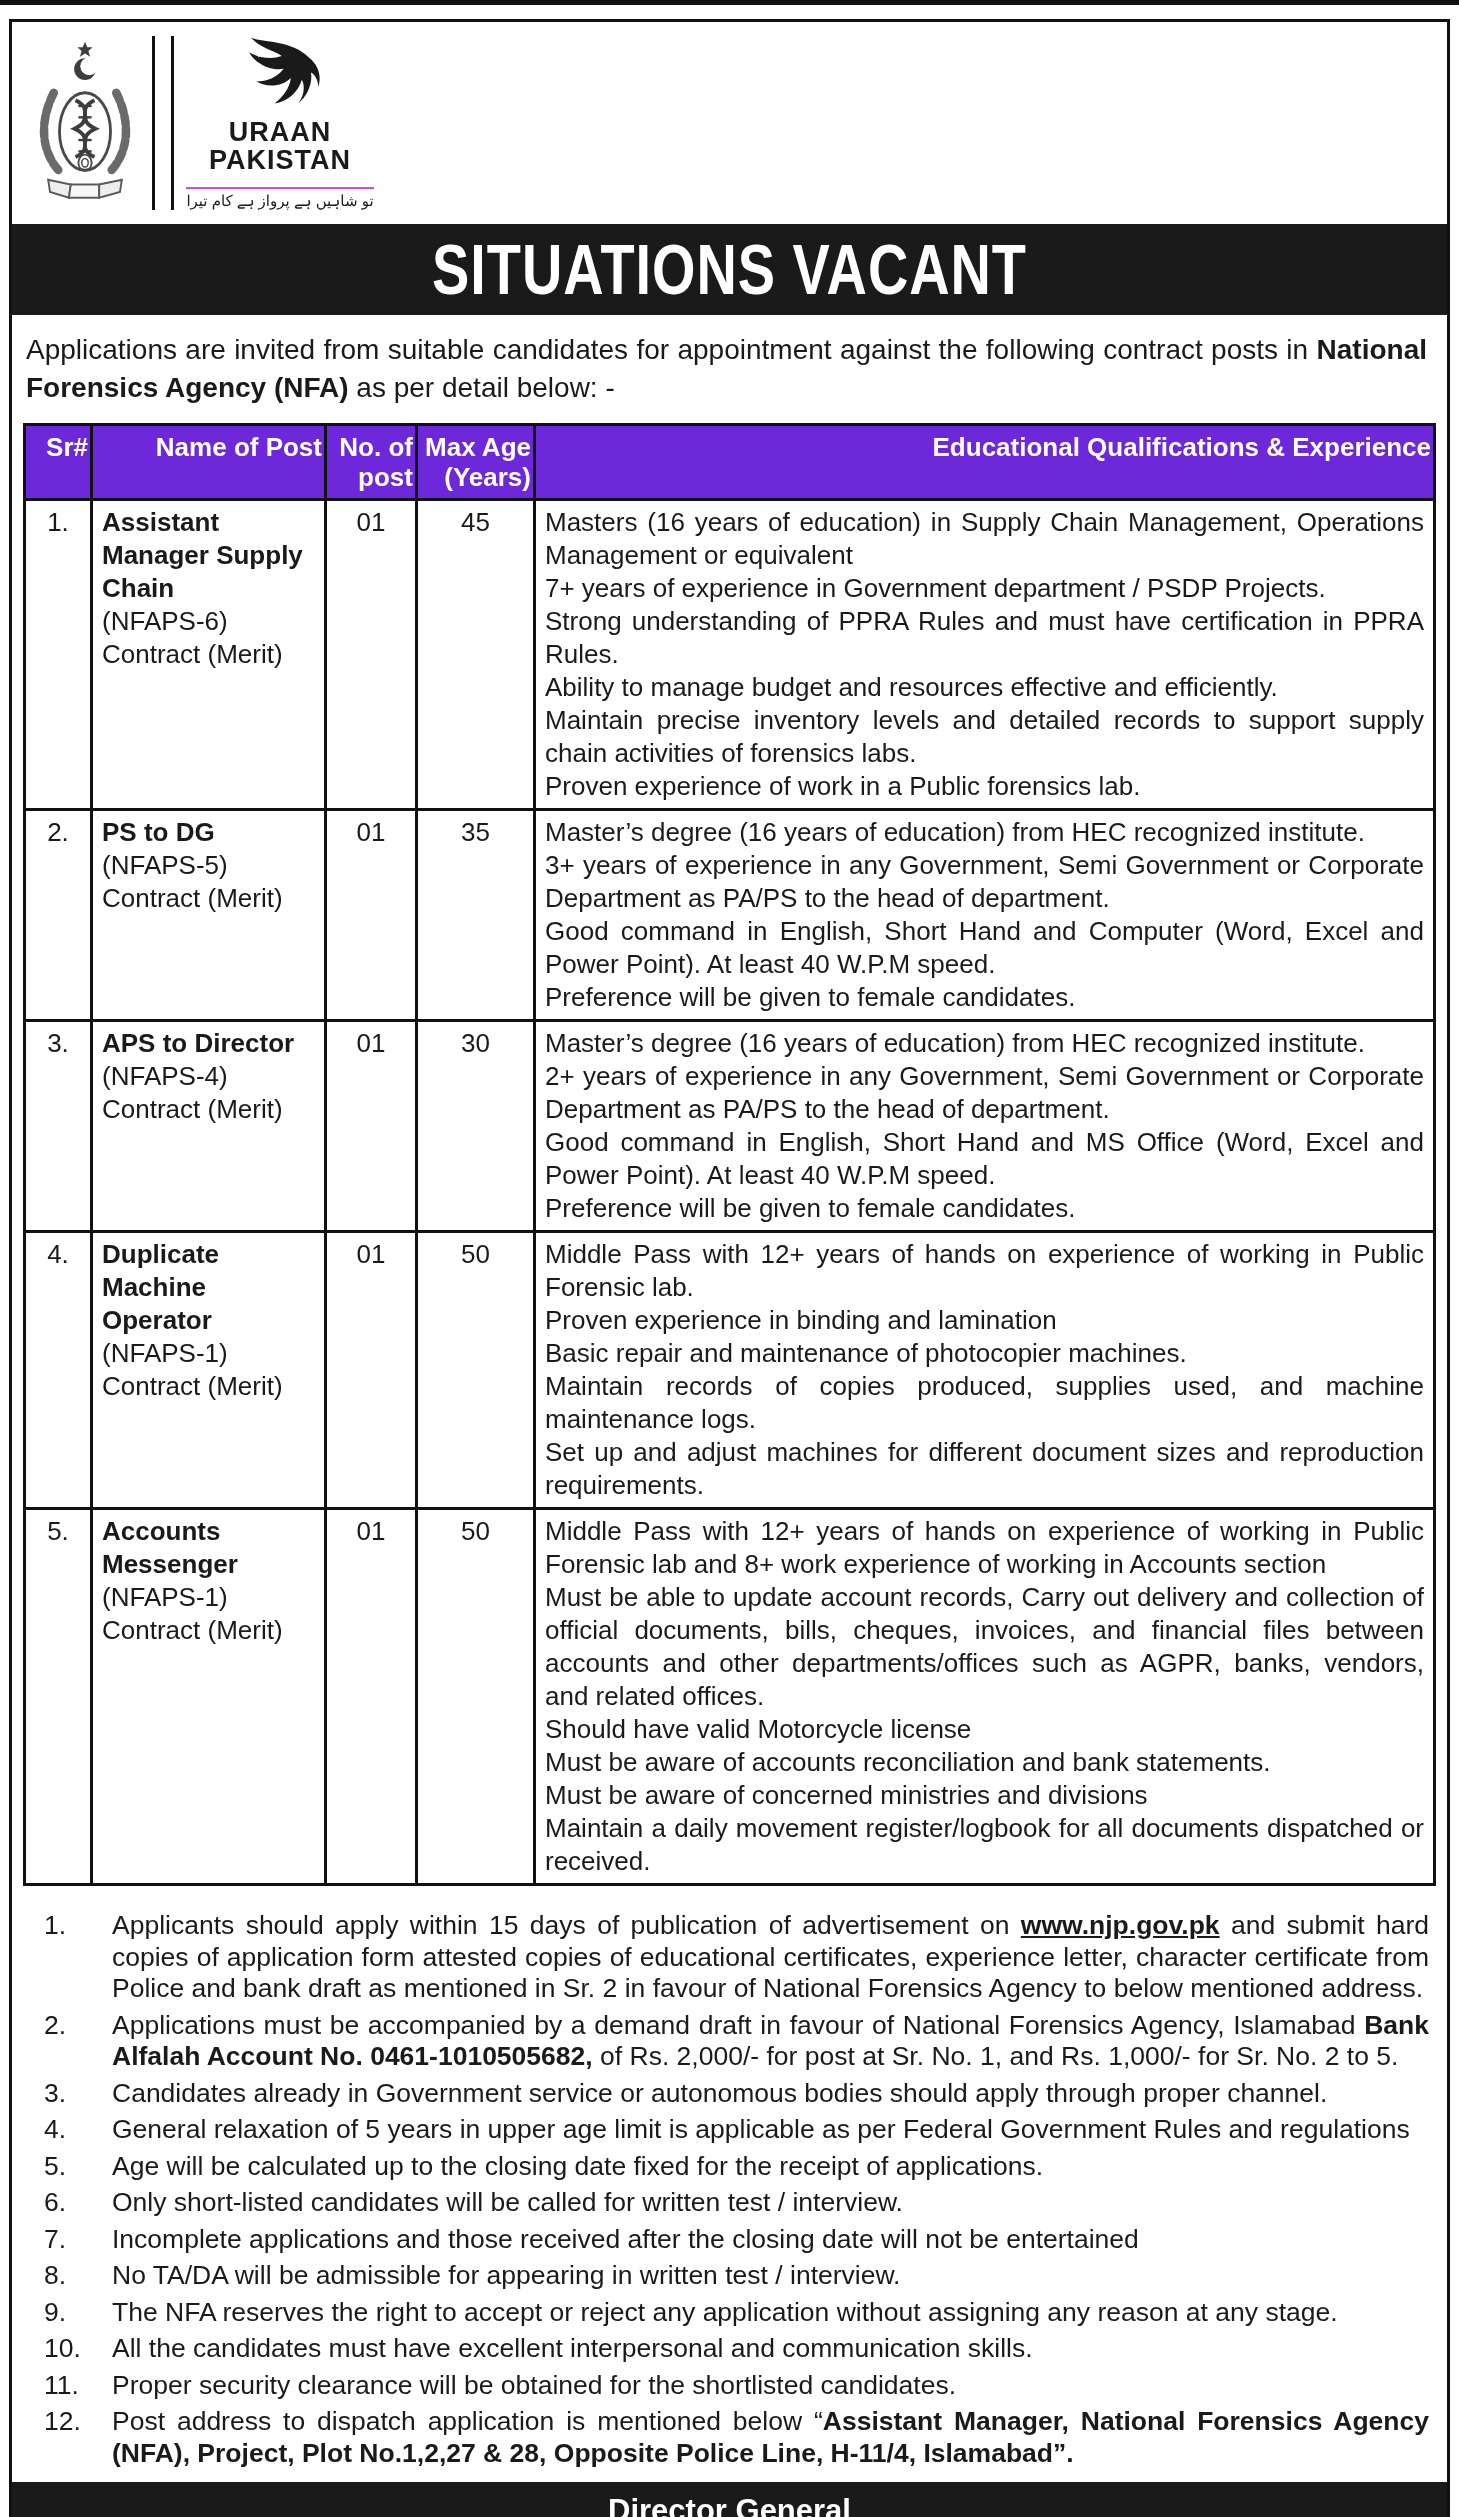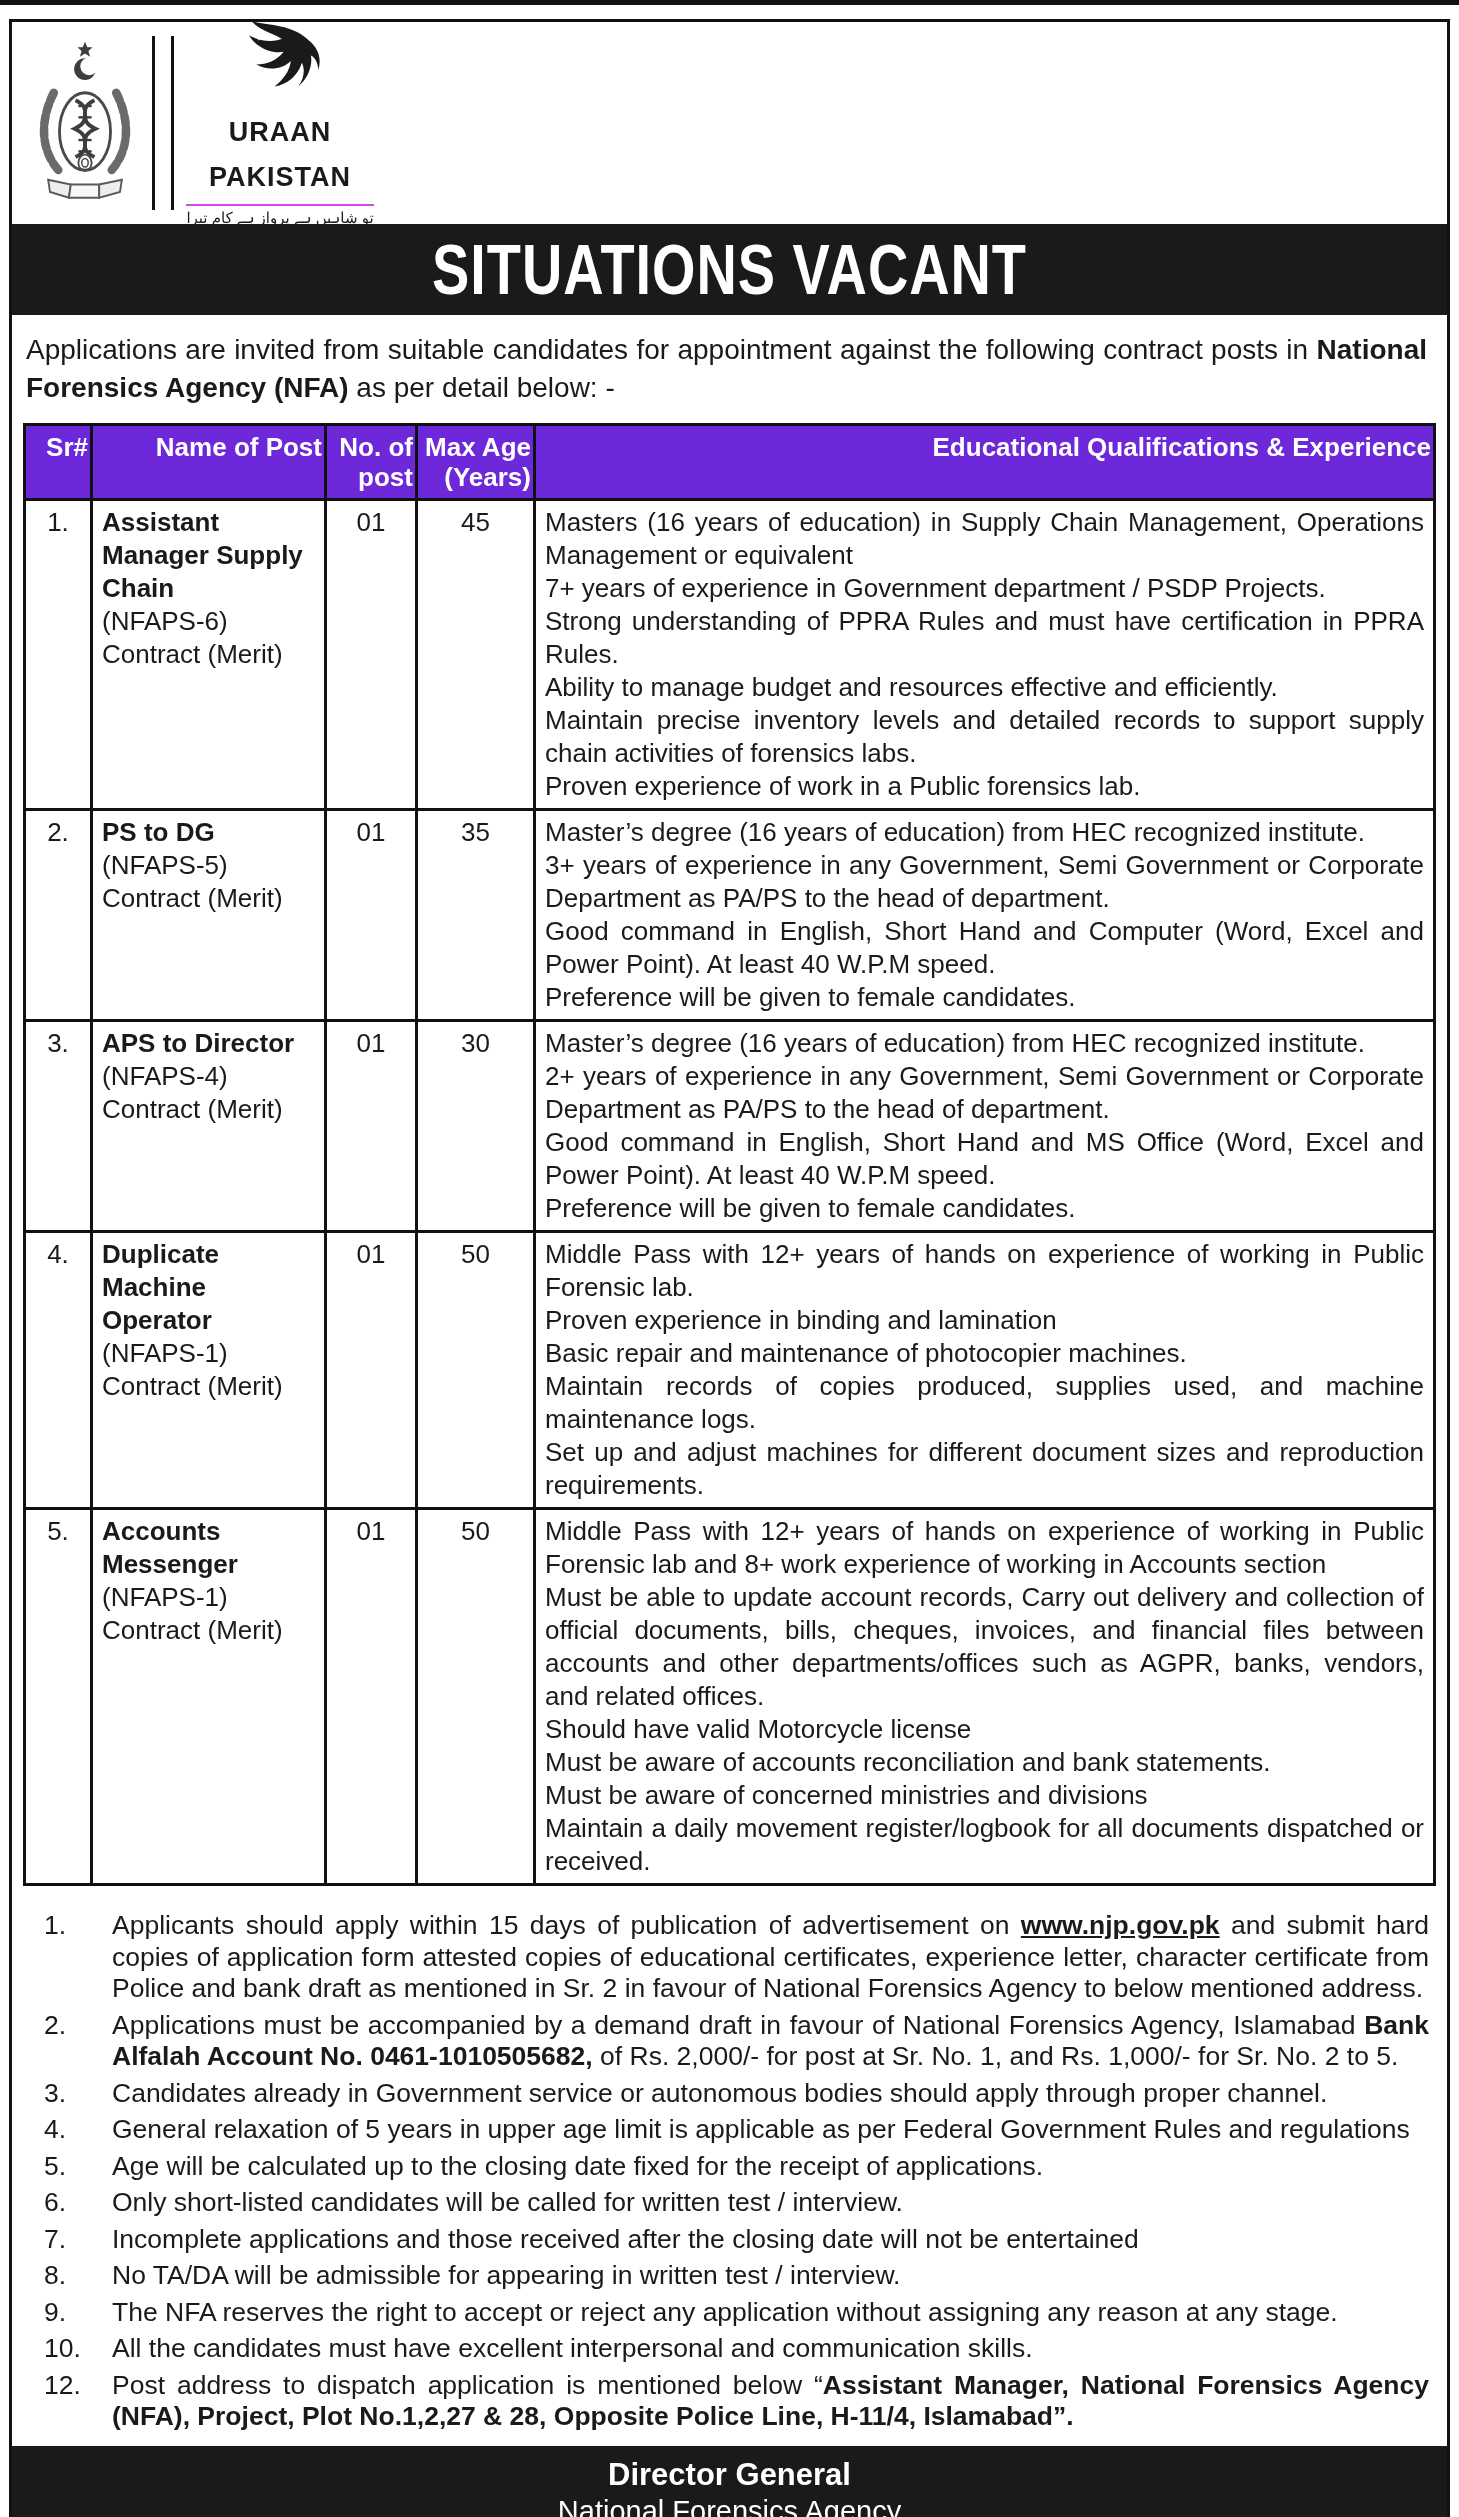--- a/index.html
+++ b/index.html
@@ -14,21 +14,21 @@
 
   
   .hdr { display: flex; align-items: center; height: 202px; padding: 4px 14px; }
   .emblem-wrap { width: 118px; display: flex; justify-content: center; }
   .vrule { width: 3px; background: #111; align-self: stretch; margin: 10px 8px; }
   .htext { flex: 1; text-align: center; line-height: 1.12; }
   .h-gov { font-size: 34px; }
   .h-min { font-size: 38px; }
   .h-agency { font-size: 55px; font-weight: bold; letter-spacing: 0.5px; }
   .uraan { width: 196px; display: flex; flex-direction: column; align-items: center; }
-  .uraan-word { font-weight: bold; font-size: 27px; line-height: 1.05; letter-spacing: 1px; margin-top: 17px; }
+  .uraan-word { font-weight: bold; font-size: 27px; line-height: 1.05; letter-spacing: 1px; }
   .uraan-urdu { font-size: 15px; margin-top: 13px; border-top: 2px solid #d946ef; padding-top: 3px; min-width: 150px; text-align: center; }
 
   
   .banner { background: #1a1a1a; color: #fff; height: 91px; display: flex; align-items: center; justify-content: center; overflow: hidden; }
   .banner span { display: inline-block; font-weight: bold; font-size: 57px; letter-spacing: 1px; transform: scale(0.98, 1.22); white-space: nowrap; }
 
   
   .intro { padding: 16px 20px 8px 14px; font-size: 28px; line-height: 38px; text-align: justify; }
 
   
@@ -254,20 +254,24 @@
   <div class="note">
     <div class="note-no">9.</div>
     <div class="note-body"><span>The NFA reserves the right to accept or reject any application without assigning any reason at any stage.</span></div>
   </div>
 
   <div class="note">
     <div class="note-no">10.</div>
     <div class="note-body"><span>All the candidates must have excellent interpersonal and communication skills.</span></div>
   </div>
 
+  <div class="note">
+    <div class="note-no">11.</div>
+    <div class="note-body"><span>Proper security clearance will be obtained for the shortlisted candidates.</span></div>
+  </div>
 
   <div class="note">
     <div class="note-no">12.</div>
     <div class="note-body"><span>Post address to dispatch application is mentioned below “</span><b>Assistant Manager, National Forensics Agency (NFA), Project, Plot No.1,2,27 &amp; 28, Opposite Police Line, H-11/4, Islamabad”.</b></div>
   </div>
 </div>
 
   <div class="footer">
     <div class="f-line1">Director General</div>
     <div class="f-line">National Forensics Agency</div>

